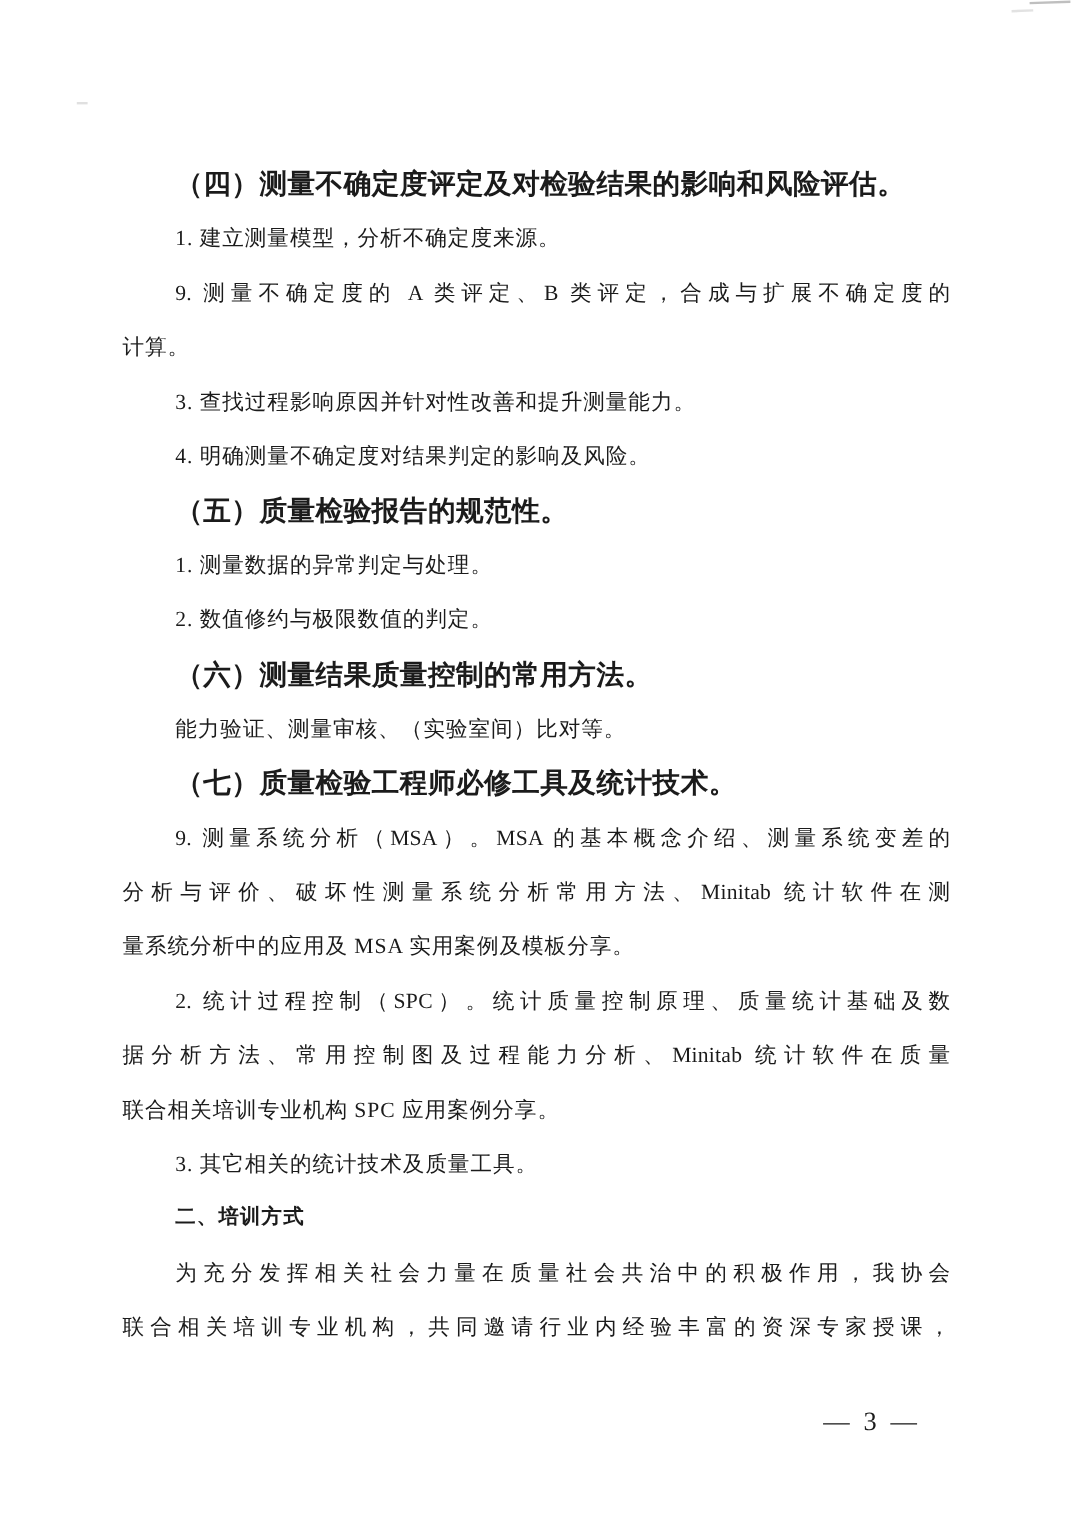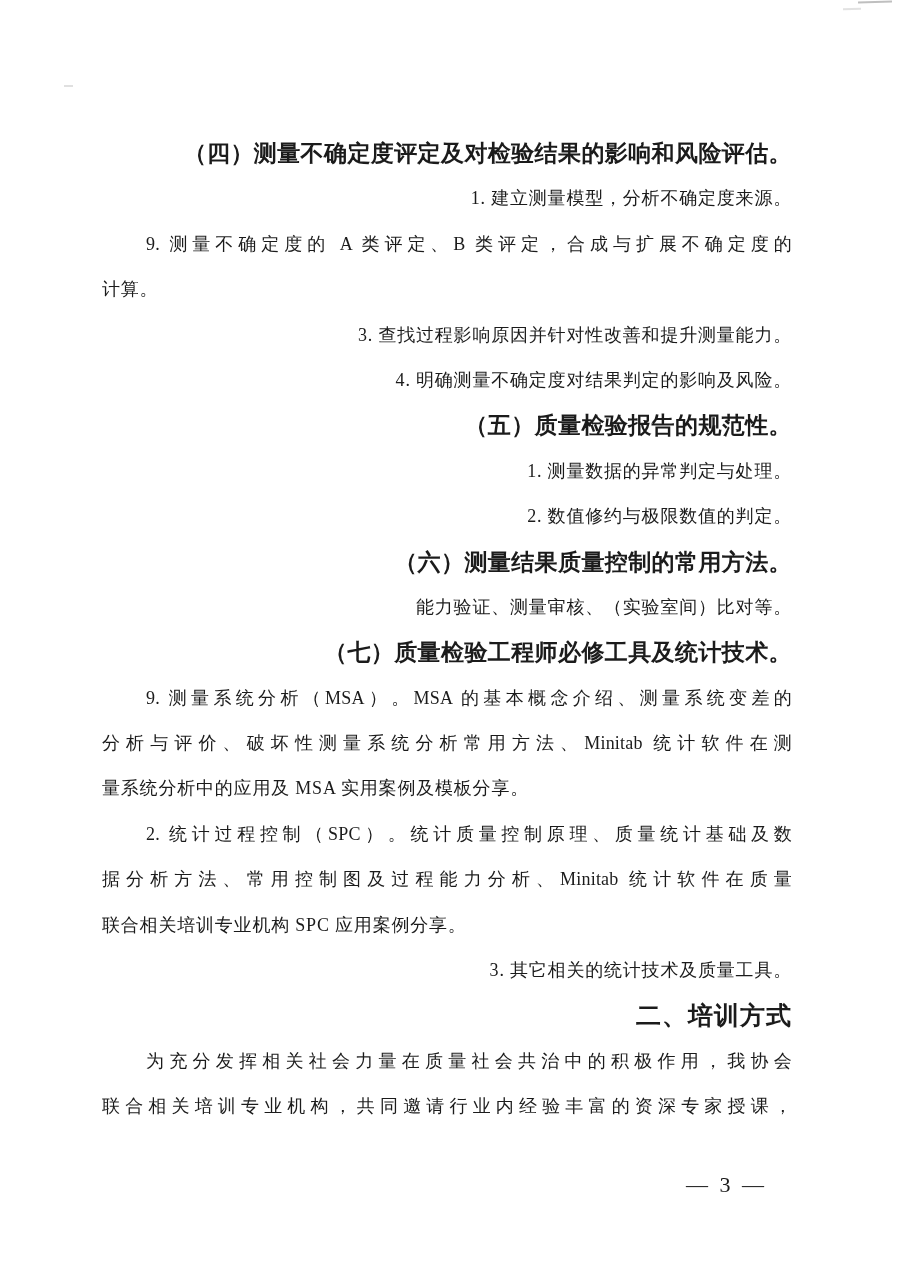--- a/index.html
+++ b/index.html
@@ -23,36 +23,35 @@
   }
   .line {
     font-size: 18px;
     line-height: 45.4px;
     height: 45.4px;
     letter-spacing: 0.8px;
     white-space: nowrap;
   }
   .line.indent {
     text-indent: 44px;
-    text-align: right;
   }
   .line.justify {
     white-space: normal;
     text-align: justify;
     text-align-last: justify;
     letter-spacing: 0.2px;
   }
   .line.bold {
     font-weight: bold;
     font-size: 23px;
     letter-spacing: 0.4px;
   }
   .line.h2 {
-    font-family: Liberation Sans, sans-serif;
-    font-size: 25px;
+    font-family: Liberation Mono, monospace;
+    font-size: 17px;
     letter-spacing: 1px;
   }
   .page-number {
     position: absolute;
     top: 1162px;
     right: 133px;
     color: #1b1b1b;
     font-size: 22px;
     line-height: 45px;
     letter-spacing: 3px;

